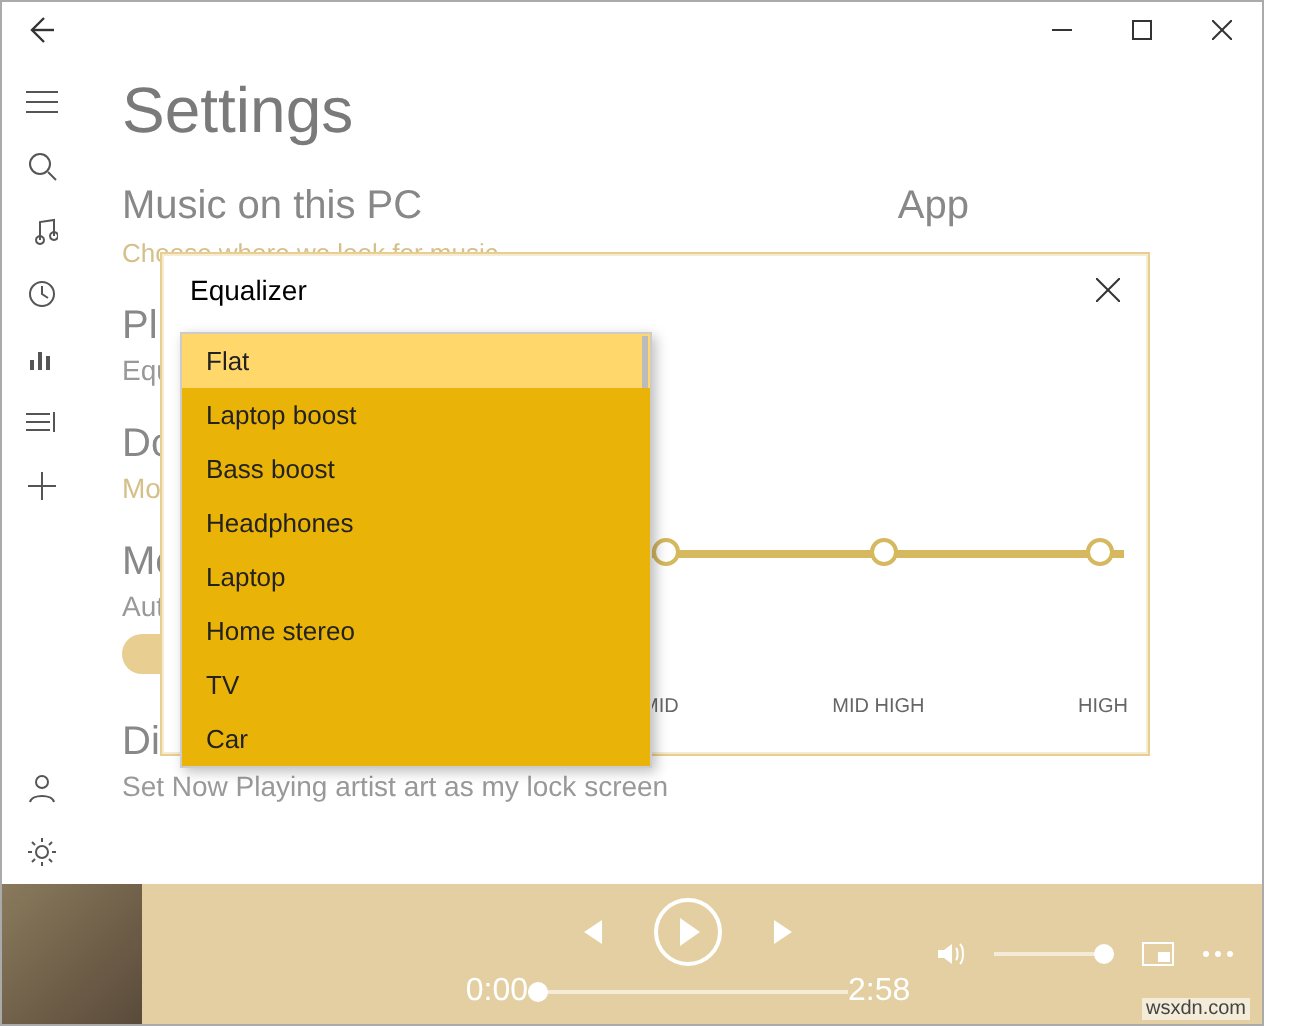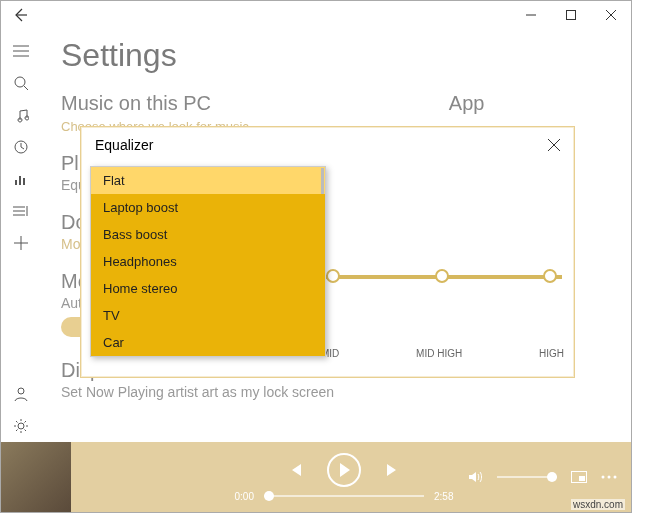--- a/index.html
+++ b/index.html
@@ -22,21 +22,21 @@
 .truncated { margin-top: 18px; }
 .pill { display: inline-block; width: 64px; height: 20px; border-radius: 10px; background: #e8cf91; margin-top: 6px; }
 .player { height: 70px; background: #e3cfa1; display: flex; align-items: center; color: #fff; position: relative; }
 .art { width: 70px; height: 70px; background: linear-gradient(135deg,#8a7a5c,#5a4a3a); display: flex; align-items: flex-end; justify-content: flex-start; }
 .track { padding-left: 12px; font-size: 13px; line-height: 1.3; width: 150px; }
 .track .artist { font-weight: 600; font-size: 12px; }
 .controls { flex: 1; display: flex; flex-direction: column; align-items: center; justify-content: center; }
 .crow { display: flex; align-items: center; gap: 24px; }
 .pbtn { color: #fff; display: flex; align-items: center; justify-content: center; }
 .play { width: 34px; height: 34px; border: 2px solid #fff; border-radius: 50%; }
-.progress { display: flex; align-items: center; gap: 10px; margin-top: 4px; font-size: 10px; color: #fff; }
+.progress { display: flex; align-items: center; margin-top: 4px; font-size: 16px; color: #fff; }
 .pline { width: 160px; height: 2px; background: rgba(255,255,255,0.6); position: relative; }
 .pknob { position: absolute; left: 0; top: -4px; width: 10px; height: 10px; border-radius: 50%; background: #fff; }
 .right-ctrls { display: flex; align-items: center; gap: 14px; padding-right: 14px; }
 .vline { width: 60px; height: 2px; background: rgba(255,255,255,0.6); position: relative; }
 .vknob { position: absolute; right: 0; top: -4px; width: 10px; height: 10px; border-radius: 50%; background: #fff; }
 .watermark { position: absolute; right: 6px; bottom: 2px; font-size: 10px; color: #444; background: rgba(255,255,255,0.6); padding: 0 2px; }
 
 
 .dialog { position: absolute; left: 79px; top: 125px; width: 495px; height: 252px; background: #fff; border: 1px solid #e8cf91; box-shadow: 0 0 0 1px rgba(232,207,145,0.4) inset; z-index: 5; }
 .dlg-head { display: flex; align-items: center; justify-content: space-between; padding: 10px 14px; font-size: 14px; color: #000000; }
@@ -203,20 +203,21 @@
       </div>
     </div>
   </div>
 
   <div class="dropdown">
     <div class="dd-scroll"></div>
     <div class="dd-item sel">Flat</div>
     <div class="dd-item">Laptop boost</div>
     <div class="dd-item">Bass boost</div>
     <div class="dd-item">Headphones</div>
+    <div class="dd-item">Laptop</div>
     <div class="dd-item">Home stereo</div>
     <div class="dd-item">TV</div>
     <div class="dd-item">Car</div>
   </div>
 
   <div class="player">
     <div class="art"></div>
     <div class="track">
     </div>
     <div class="controls">

